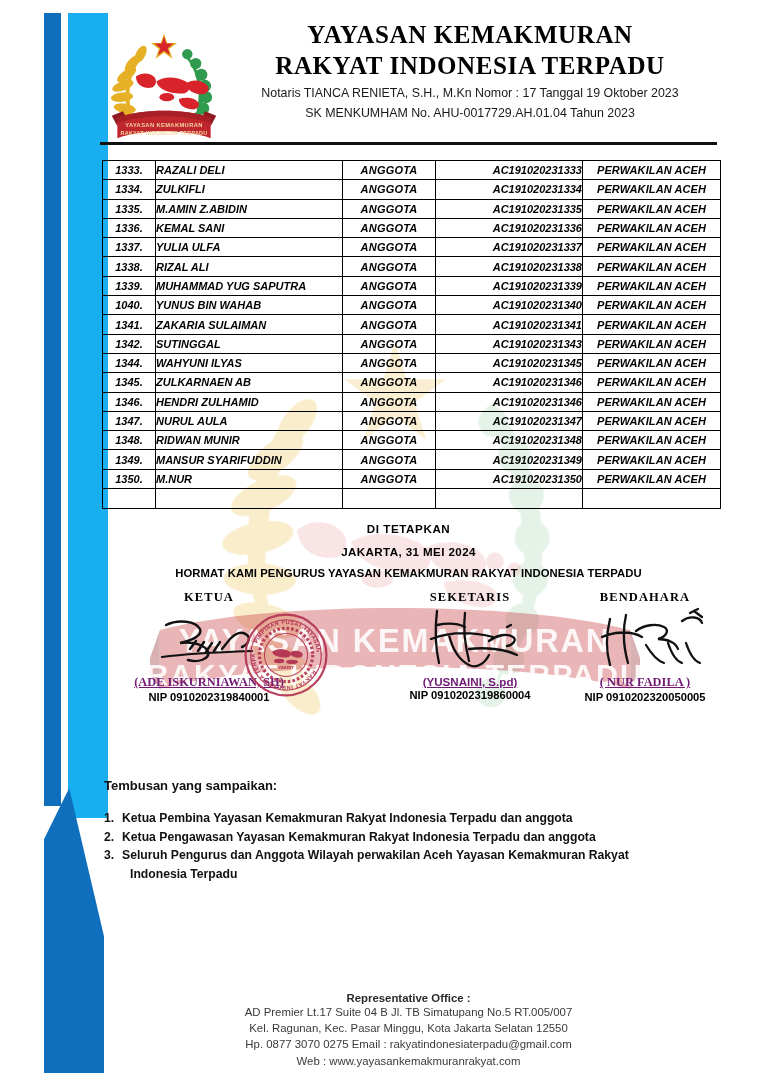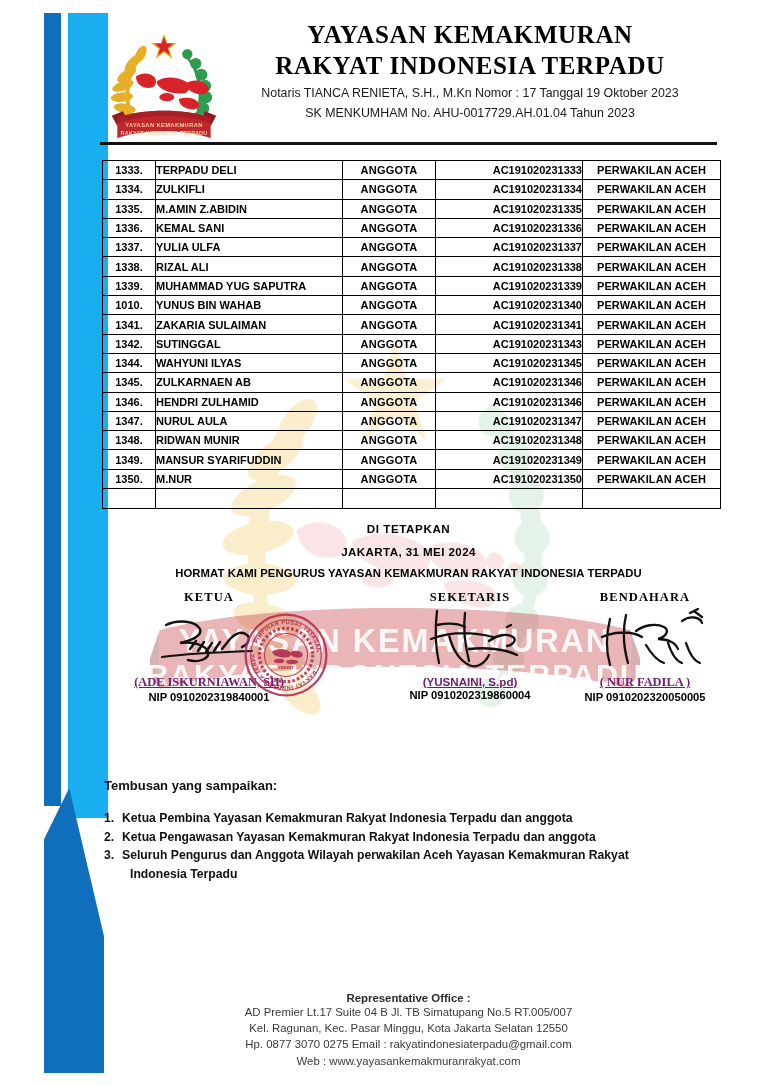--- a/index.html
+++ b/index.html
@@ -113,20 +113,21 @@
     position: absolute;
     left: 102px;
     top: 160px;
     width: 613px;
     z-index: 5;
   }
   table.members {
     border-collapse: collapse;
     width: 613px;
     table-layout: fixed;
+    font-style: italic;
   }
   table.members td {
     border: 1px solid #000000;
     height: 18.3px;
     padding: 0 0 0 0;
     font-size: 11px;
     font-weight: bold;
     color: #000000;
     background: transparent;
     vertical-align: middle;
@@ -404,21 +405,21 @@
       <div class="notaris-line">SK MENKUMHAM No. AHU-0017729.AH.01.04 Tahun 2023</div>
     </div>
   </div>
   <div class="header-rule"></div>
 
   <div class="table-wrap">
     <table class="members">
       <tbody id="members-tbody">
           <tr>
             <td class="c-no">1333.</td>
-            <td class="c-name">TERPADU DELI</td>
+            <td class="c-name">RAZALI DELI</td>
             <td class="c-role">ANGGOTA</td>
             <td class="c-code">AC191020231333</td>
             <td class="c-region">PERWAKILAN ACEH</td>
           </tr>
           <tr>
             <td class="c-no">1334.</td>
             <td class="c-name">ZULKIFLI</td>
             <td class="c-role">ANGGOTA</td>
             <td class="c-code">AC191020231334</td>
             <td class="c-region">PERWAKILAN ACEH</td>
@@ -452,21 +453,21 @@
             <td class="c-region">PERWAKILAN ACEH</td>
           </tr>
           <tr>
             <td class="c-no">1339.</td>
             <td class="c-name">MUHAMMAD YUG SAPUTRA</td>
             <td class="c-role">ANGGOTA</td>
             <td class="c-code">AC191020231339</td>
             <td class="c-region">PERWAKILAN ACEH</td>
           </tr>
           <tr>
-            <td class="c-no">1010.</td>
+            <td class="c-no">1040.</td>
             <td class="c-name">YUNUS BIN WAHAB</td>
             <td class="c-role">ANGGOTA</td>
             <td class="c-code">AC191020231340</td>
             <td class="c-region">PERWAKILAN ACEH</td>
           </tr>
           <tr>
             <td class="c-no">1341.</td>
             <td class="c-name">ZAKARIA SULAIMAN</td>
             <td class="c-role">ANGGOTA</td>
             <td class="c-code">AC191020231341</td>

